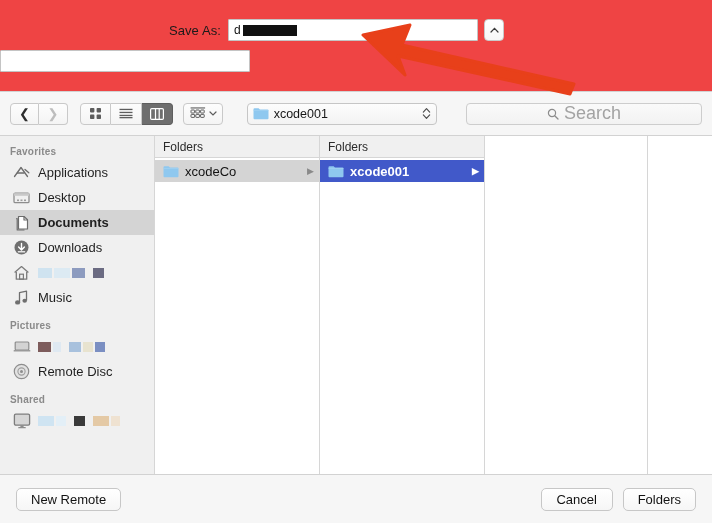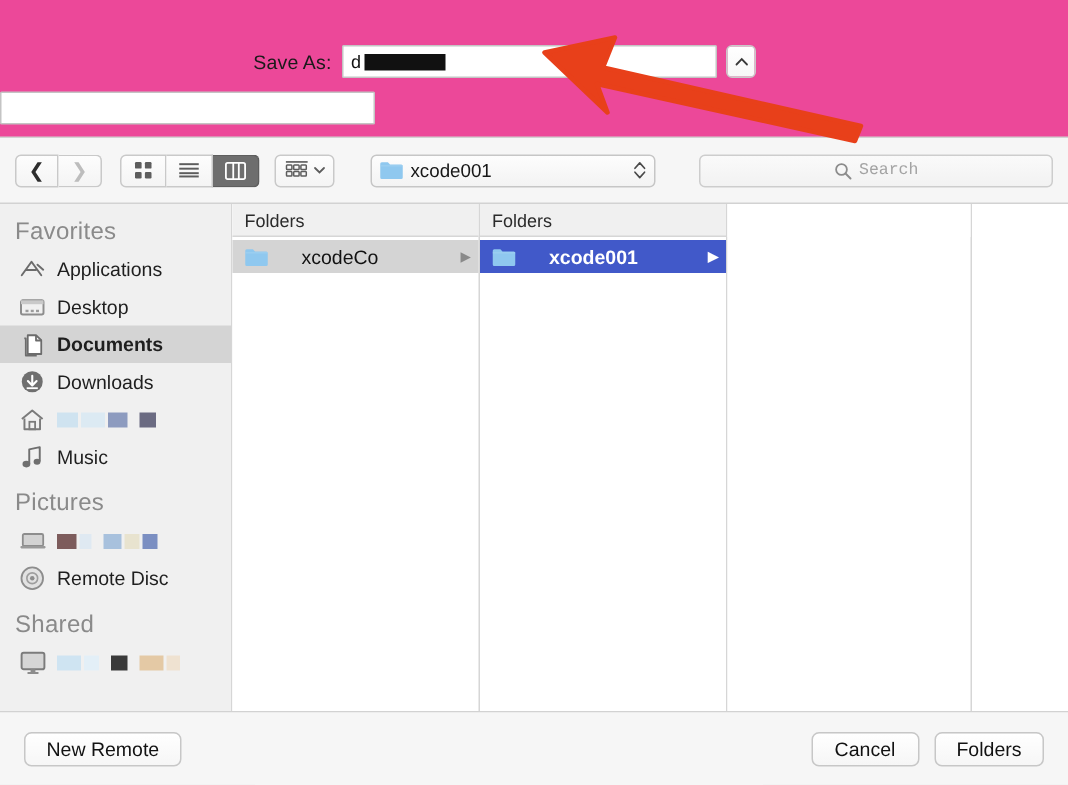--- a/index.html
+++ b/index.html
@@ -14,23 +14,23 @@
     position: relative;
     width: 712px; height: 523px;
     background: #f6f6f6;
     display: flex;
     flex-direction: column;
   }
 
   
   .header {
     height: 92px;
-    background: #ec4899;
+    background: #ef4444;
     border-bottom: 1px solid #d2d2d2;
-    padding-top: 30px;
+    padding-top: 19px;
     flex: 0 0 auto;
   }
   .field-row {
     display: flex;
     align-items: center;
     margin-bottom: 9px;
   }
   .field-label {
     width: 228px;
     text-align: right;
@@ -139,42 +139,42 @@
   .search-field {
     width: 236px; height: 22px;
     margin-left: auto;
     background: linear-gradient(#fafafa, #f2f2f2);
     border: 1px solid #cdcdcd;
     border-radius: 4px;
     display: flex; align-items: center; justify-content: center;
     gap: 5px;
     cursor: text;
   }
-  .search-placeholder { font-size: 11px; color: #a3a3a3; font-family: Liberation Mono, monospace; }
+  .search-placeholder { font-size: 18px; color: #a3a3a3; }
 
   
   .body {
     flex: 1 1 auto;
     display: flex;
     min-height: 0;
     border-bottom: 1px solid #d2d2d2;
   }
 
   
   .sidebar {
     width: 155px;
     flex: 0 0 155px;
     background: #f0f0f0;
     border-right: 1px solid #d6d6d6;
     padding-top: 6px;
     overflow: hidden;
   }
   .sb-header {
-    font-size: 16px;
-    font-weight: normal;
+    font-size: 10px;
+    font-weight: bold;
     color: #8a8a8a;
     padding: 4px 0 3px 10px;
     letter-spacing: 0.2px;
   }
   .sb-item {
     height: 25px;
     display: flex;
     align-items: center;
     padding-left: 12px;
     font-size: 13px;
@@ -218,21 +218,20 @@
   .col-header.empty { background: #ffffff; border-bottom: none; }
   .col-list { flex: 1 1 auto; padding-top: 2px; }
   .file-row {
     height: 22px;
     display: flex;
     align-items: center;
     padding: 0 5px 0 8px;
     font-size: 13px;
     color: #121212;
     cursor: default;
-    gap: 16px;
   }
   .file-row.sel-inactive { background: #d4d4d4; }
   .file-row.sel-active { background: #4159c9; color: #ffffff; font-weight: bold; }
   .file-name { flex: 1 1 auto; margin-left: 6px; white-space: nowrap; overflow: hidden; }
   .disclosure { font-size: 9px; color: #8a8a8a; }
   .sel-active .disclosure { color: #ffffff; }
 
   
   .footer {
     height: 48px;

